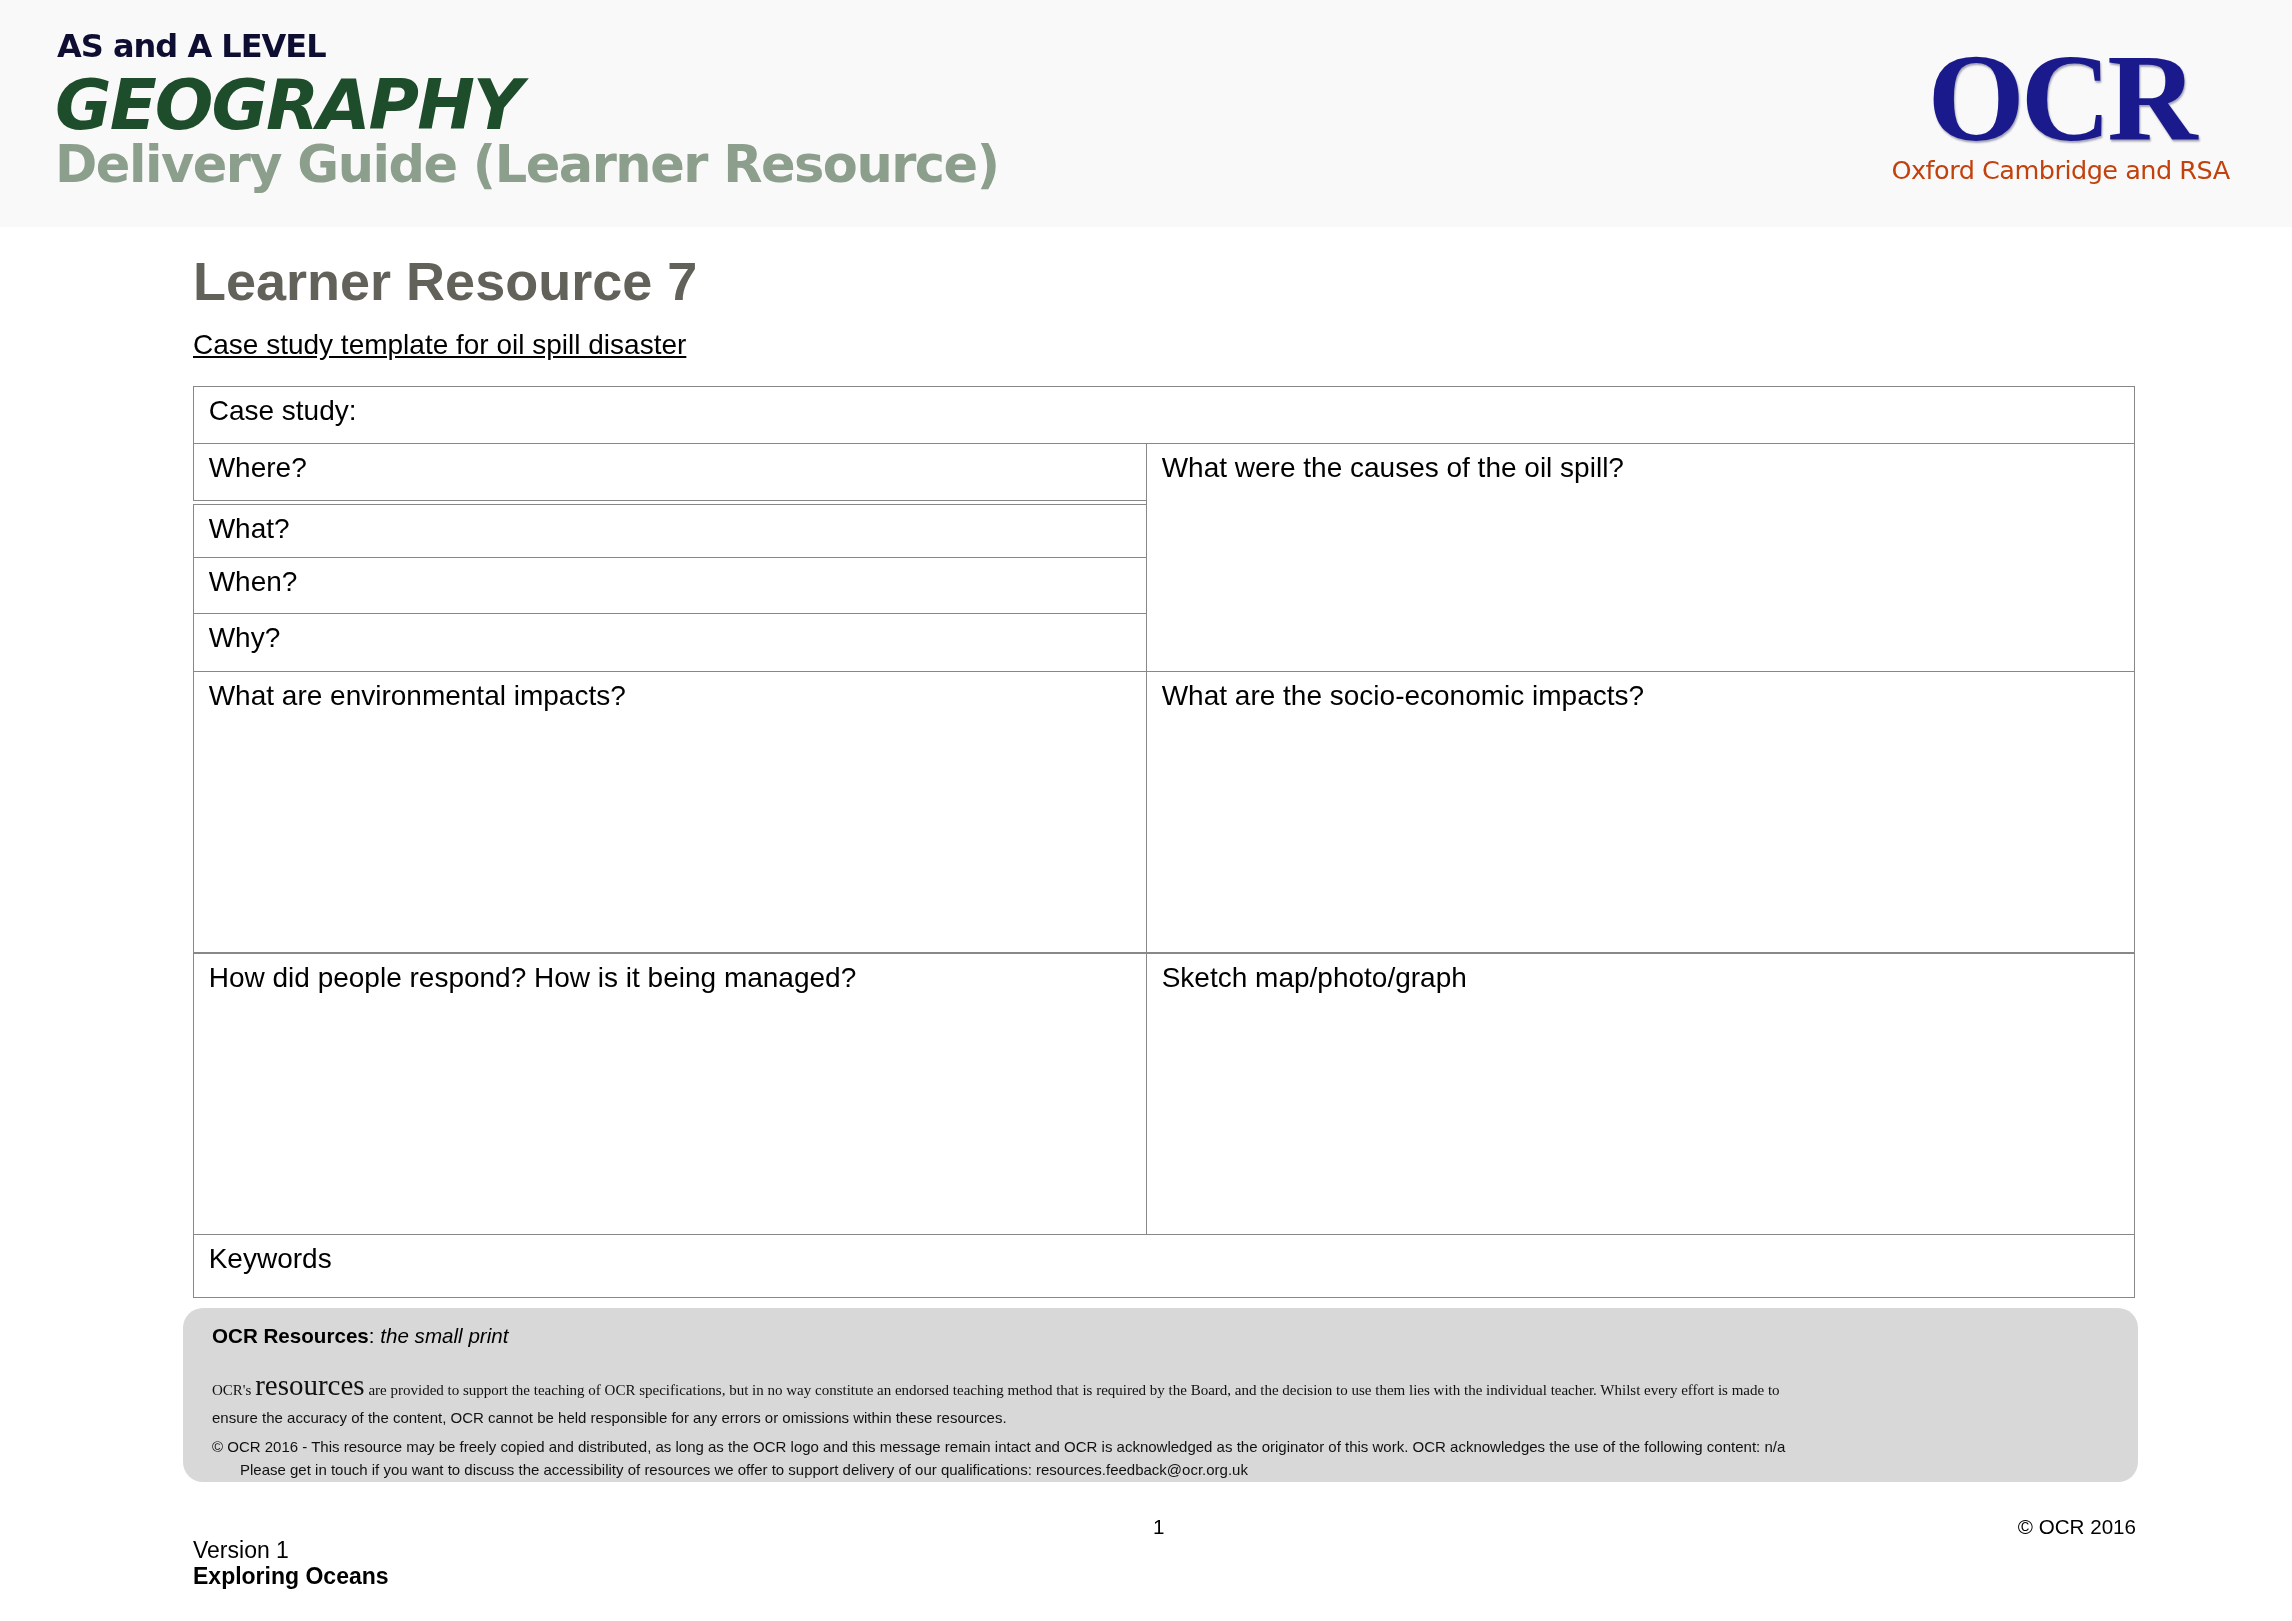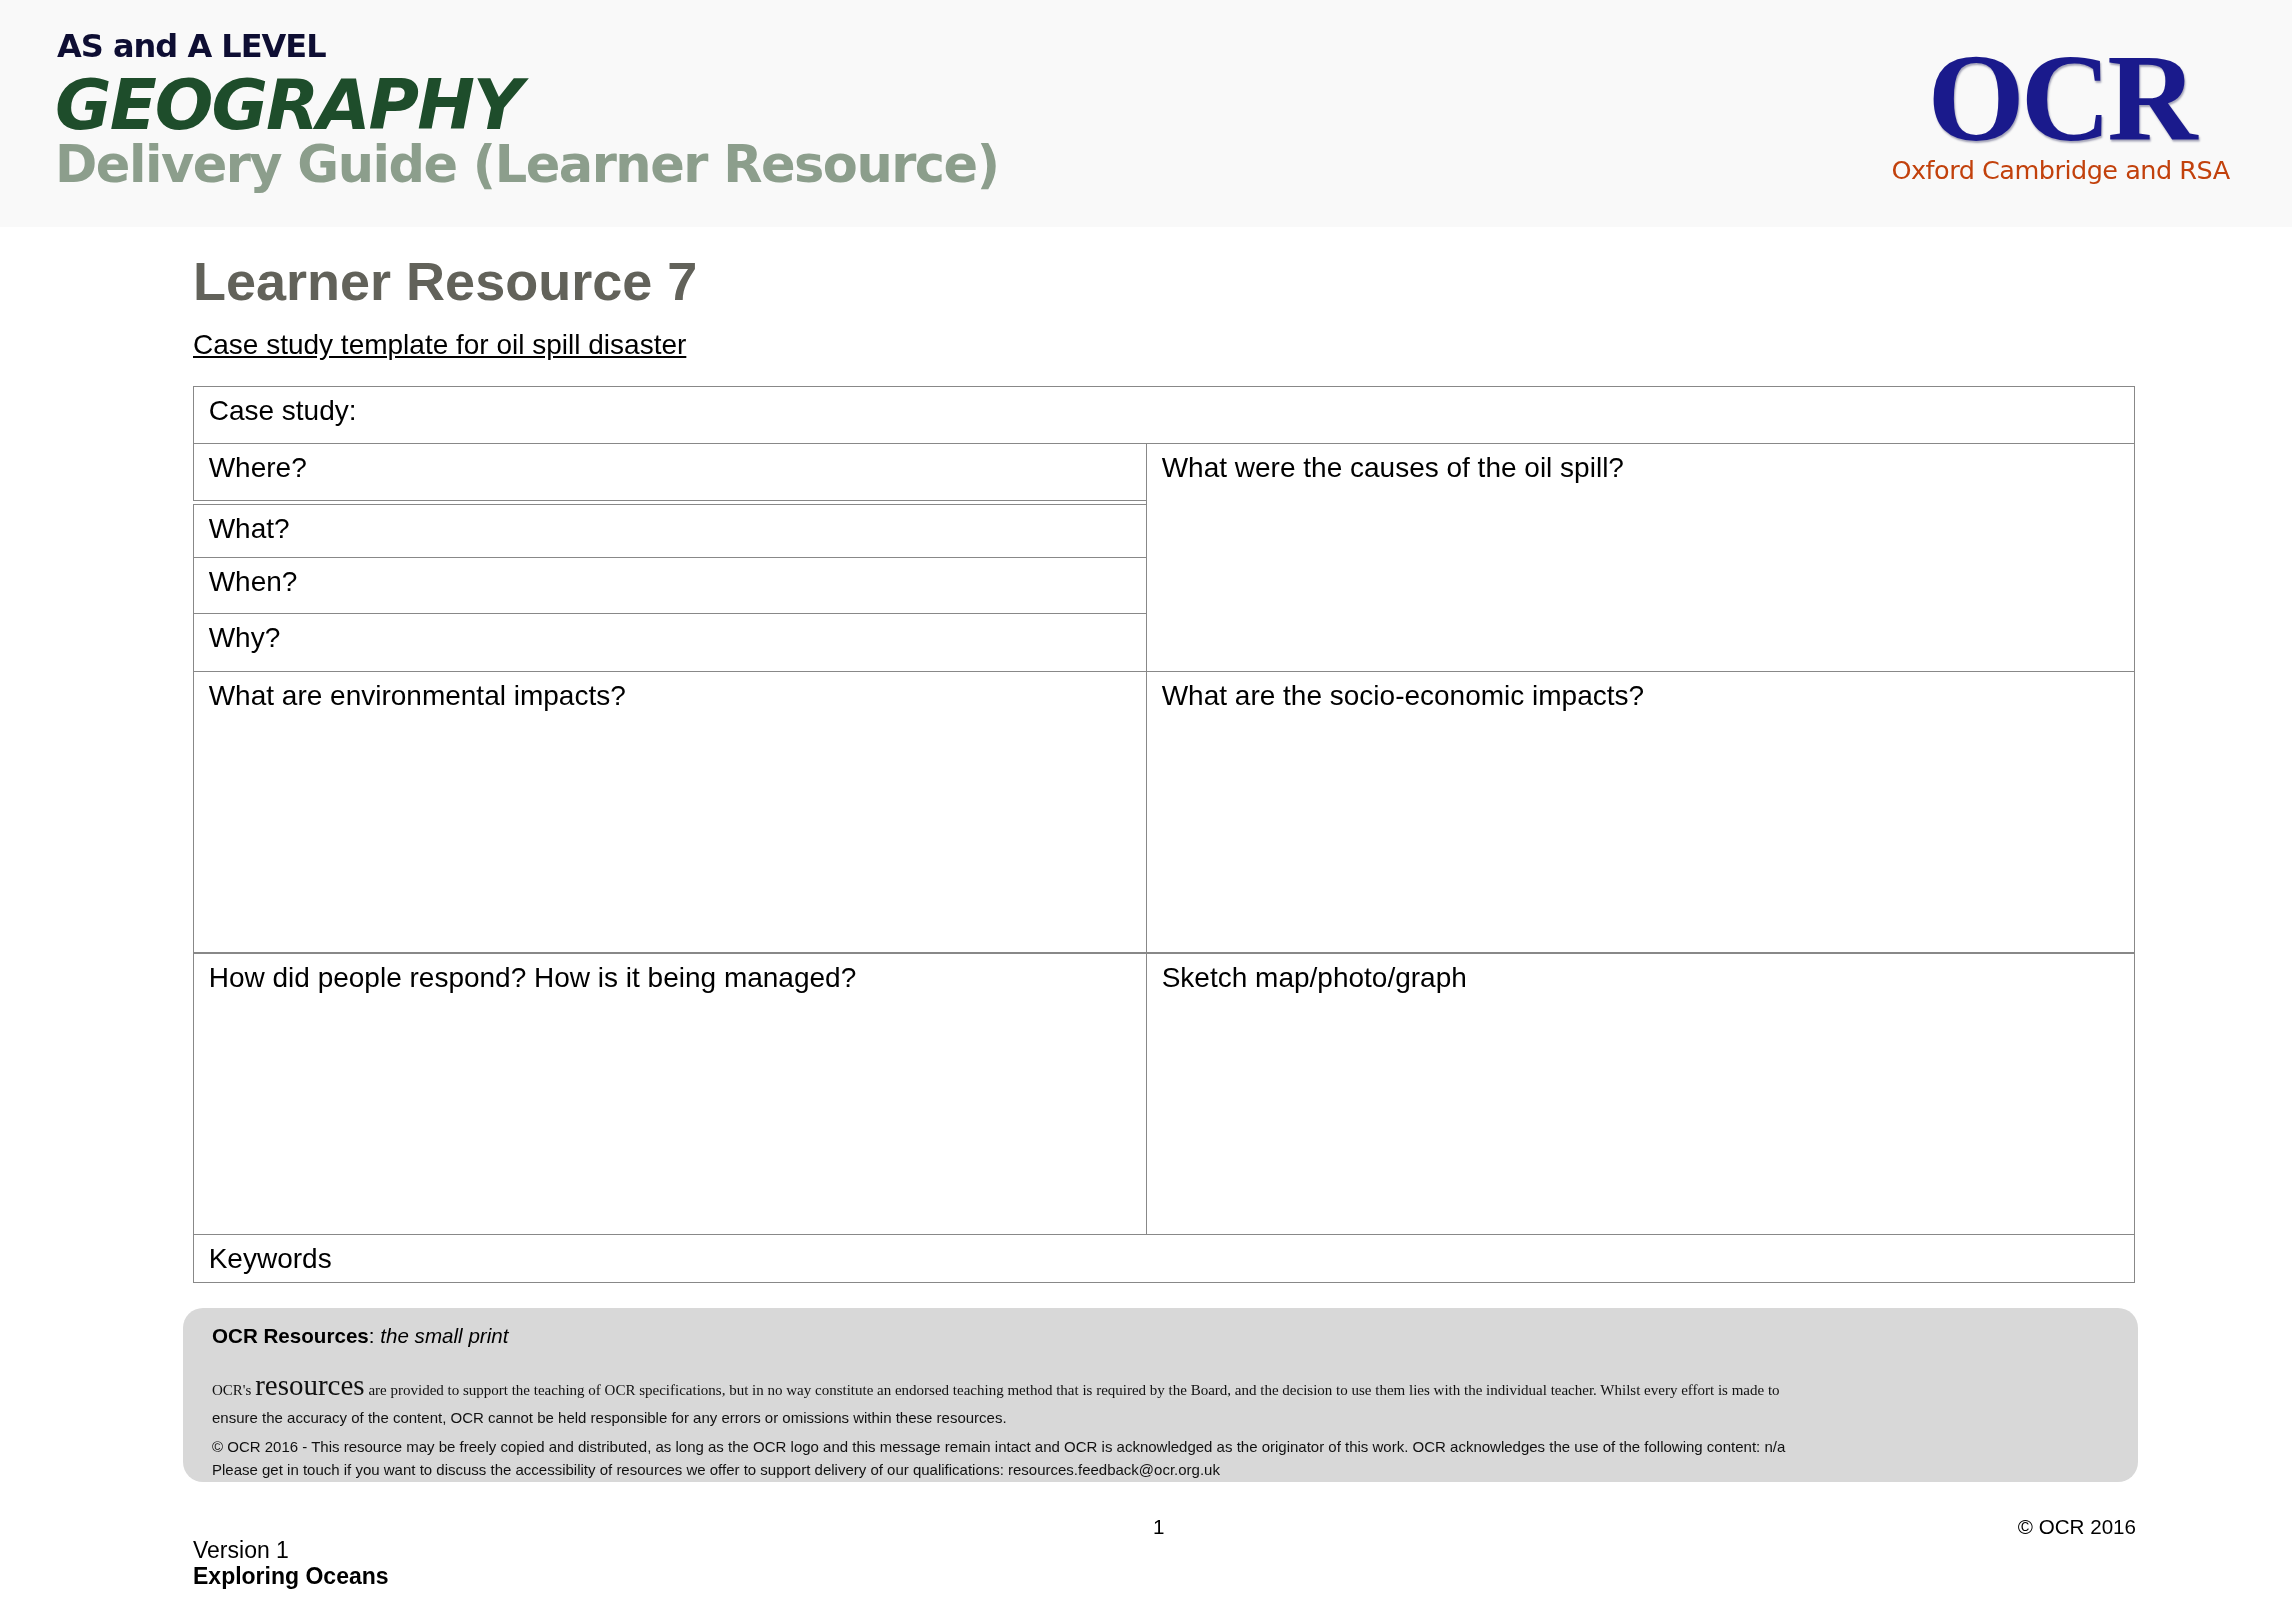--- a/index.html
+++ b/index.html
@@ -130,35 +130,35 @@
     <span class="label">What are the socio-economic impacts?</span>
   </div>
 
   <div class="cell" style="left:0; top:567px; width:955px; height:282px;">
     <span class="label">How did people respond?  How is it being managed?</span>
   </div>
   <div class="cell" style="left:953px; top:567px; width:989px; height:282px;">
     <span class="label">Sketch map/photo/graph</span>
   </div>
 
-  <div class="cell" style="left:0; top:848px; width:1942px; height:49px;text-align:right;">
+  <div class="cell" style="left:0; top:848px; width:1942px; height:64px;text-align:right;">
     <span class="label plain">Keywords</span>
   </div>
 </div>
 
 <div class="small-print">
   <div class="sp-heading">
     <b>OCR Resources</b><span>: </span><i>the small print</i>
   </div>
   <div class="sp-line" style="top:61px;font-family:Liberation Serif, serif;">
     <span>OCR's </span><span class="sp-big">resources</span><span> are provided to support the teaching of OCR specifications, but in no way constitute an endorsed teaching method that is required by the Board, and the decision to use them lies with the individual teacher. Whilst every effort is made to</span>
   </div>
   <div class="sp-line" style="top:101px;">ensure the accuracy of the content, OCR cannot be held responsible for any errors or omissions within these resources.</div>
   <div class="sp-line" style="top:130px;">© OCR 2016 - This resource may be freely copied and distributed, as long as the OCR logo and this message remain intact and OCR is acknowledged as the originator of this work. OCR acknowledges the use of the following content: n/a</div>
-  <div class="sp-line" style="top:153px;">Please get in touch if you want to discuss the accessibility of resources we offer to support delivery of our qualifications: resources.feedback@ocr.org.uk</div>
+  <div class="sp-line" style="top:153px;margin-left:28px;">Please get in touch if you want to discuss the accessibility of resources we offer to support delivery of our qualifications: resources.feedback@ocr.org.uk</div>
 </div>
 
 <div class="footer-left">
   <div>Version 1</div>
   <div class="bold">Exploring Oceans</div>
 </div>
 <div class="footer-center">1</div>
 <div class="footer-right">© OCR 2016</div>
 
 

